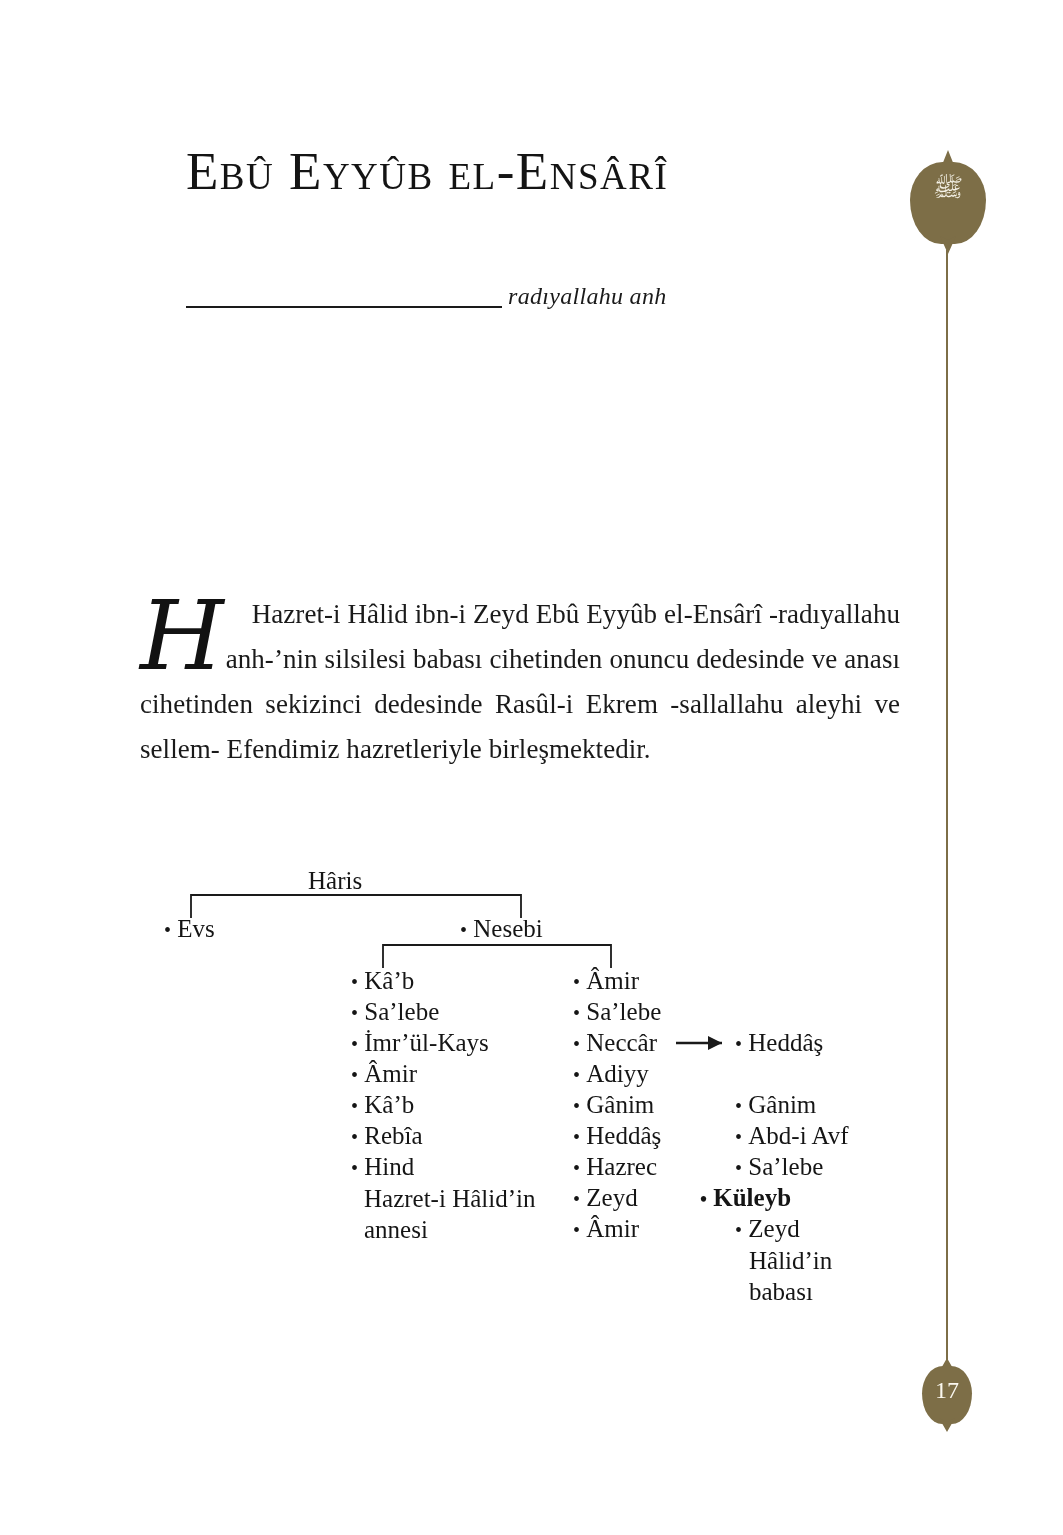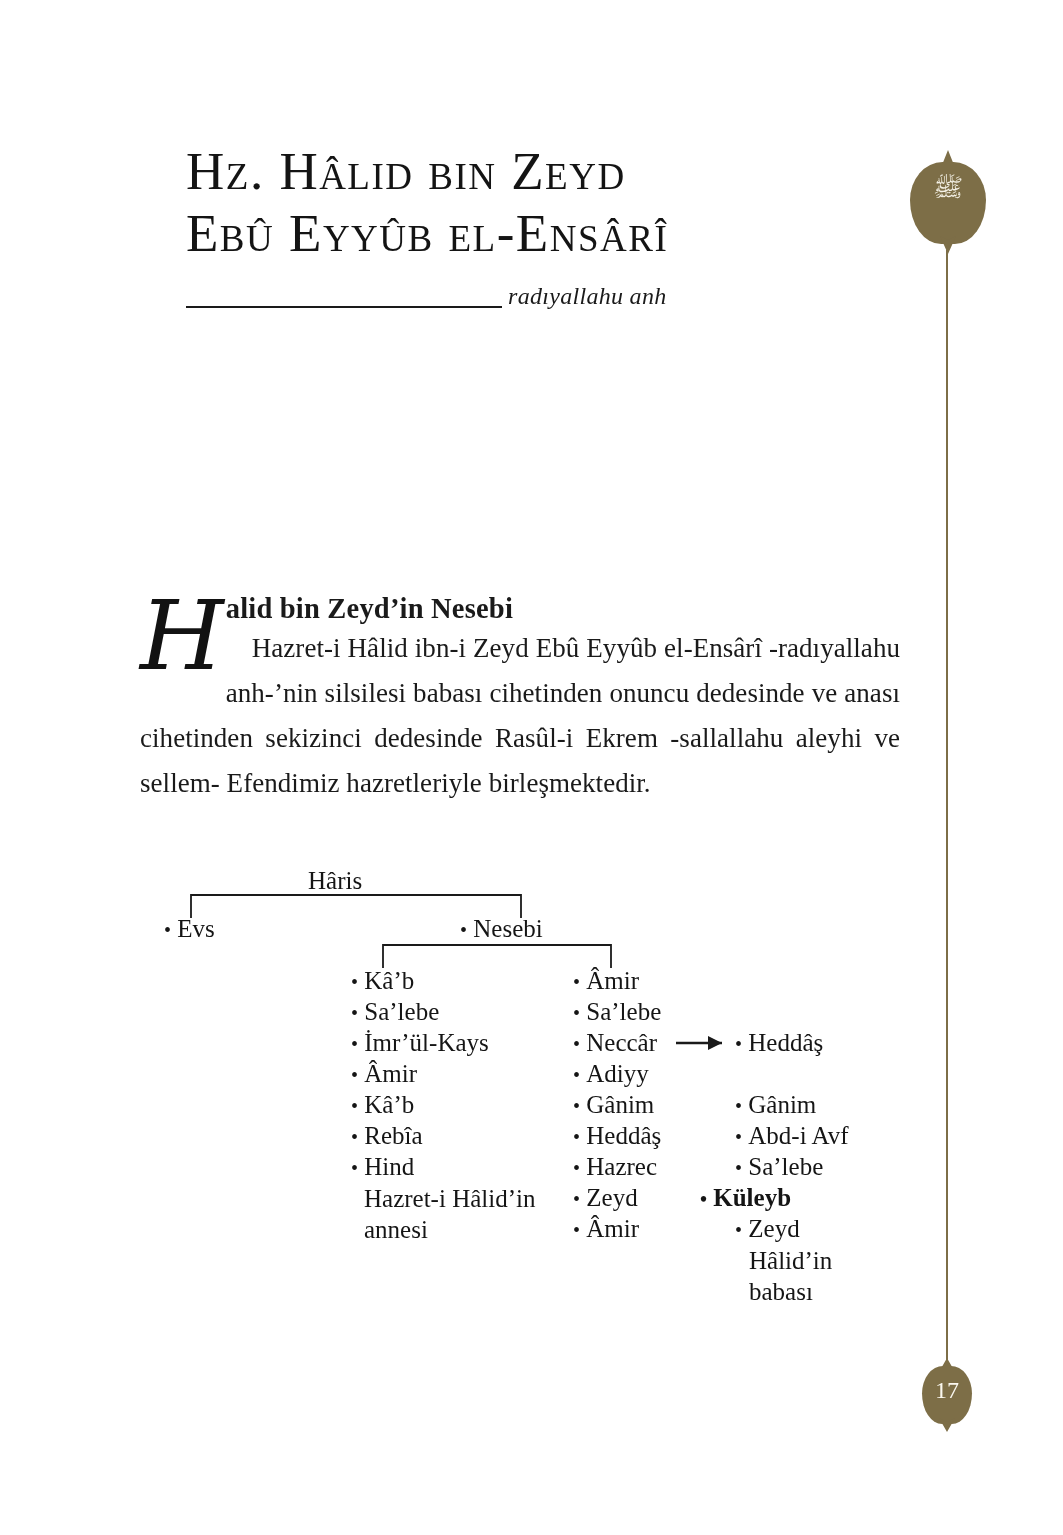--- a/index.html
+++ b/index.html
@@ -227,21 +227,20 @@
     top: 866px;
     font-size: 25px;
     line-height: 30px;
     color: #151515;
   }
 </style>
 </head>
 <body>
 
 <div id="title-block">
-  <div class="title-line">Hz. Hâlid bin Zeyd</div>
   <div class="title-line">Ebû Eyyûb el-Ensârî</div>
 </div>
 <div id="title-rule"></div>
 <div id="honorific">radıyallahu anh</div>
 
 <div id="rail-line"></div>
 
 <div id="medallion">
   <div class="seal-tip"></div>
   <div class="seal-body"></div>
@@ -251,21 +250,20 @@
 
 <div id="folio">
   <div class="folio-tip-top"></div>
   <div class="folio-shape"></div>
   <div class="folio-tip-bottom"></div>
   <div class="folio-number">17</div>
 </div>
 
 <div id="body-block">
   <span id="dropcap">H</span>
-  <span id="section-heading">alid bin Zeyd’in Nesebi</span>
   <p id="body-paragraph"><span class="lead-indent"></span><span>Hazret-i Hâlid ibn-i Zeyd Ebû Eyyûb el-Ensârî -radıyallahu anh-’nin silsilesi babası cihetinden onuncu dedesinde ve anası cihetinden sekizinci dedesinde Rasûl-i Ekrem -sallallahu aleyhi ve sellem- Efendimiz hazretleriyle birleşmektedir.</span></p>
 </div>
 
 <div id="chart">
 
   <div id="haris-label">Hâris</div>
 
   <svg width="1063" height="1535" style="position:absolute;left:0;top:0;">
     <polyline points="191,918 191,895 521,895 521,918" fill="none" stroke="#1a1a1a" stroke-width="1.8"></polyline>
     <polyline points="383,968 383,945 611,945 611,968" fill="none" stroke="#1a1a1a" stroke-width="1.8"></polyline>

